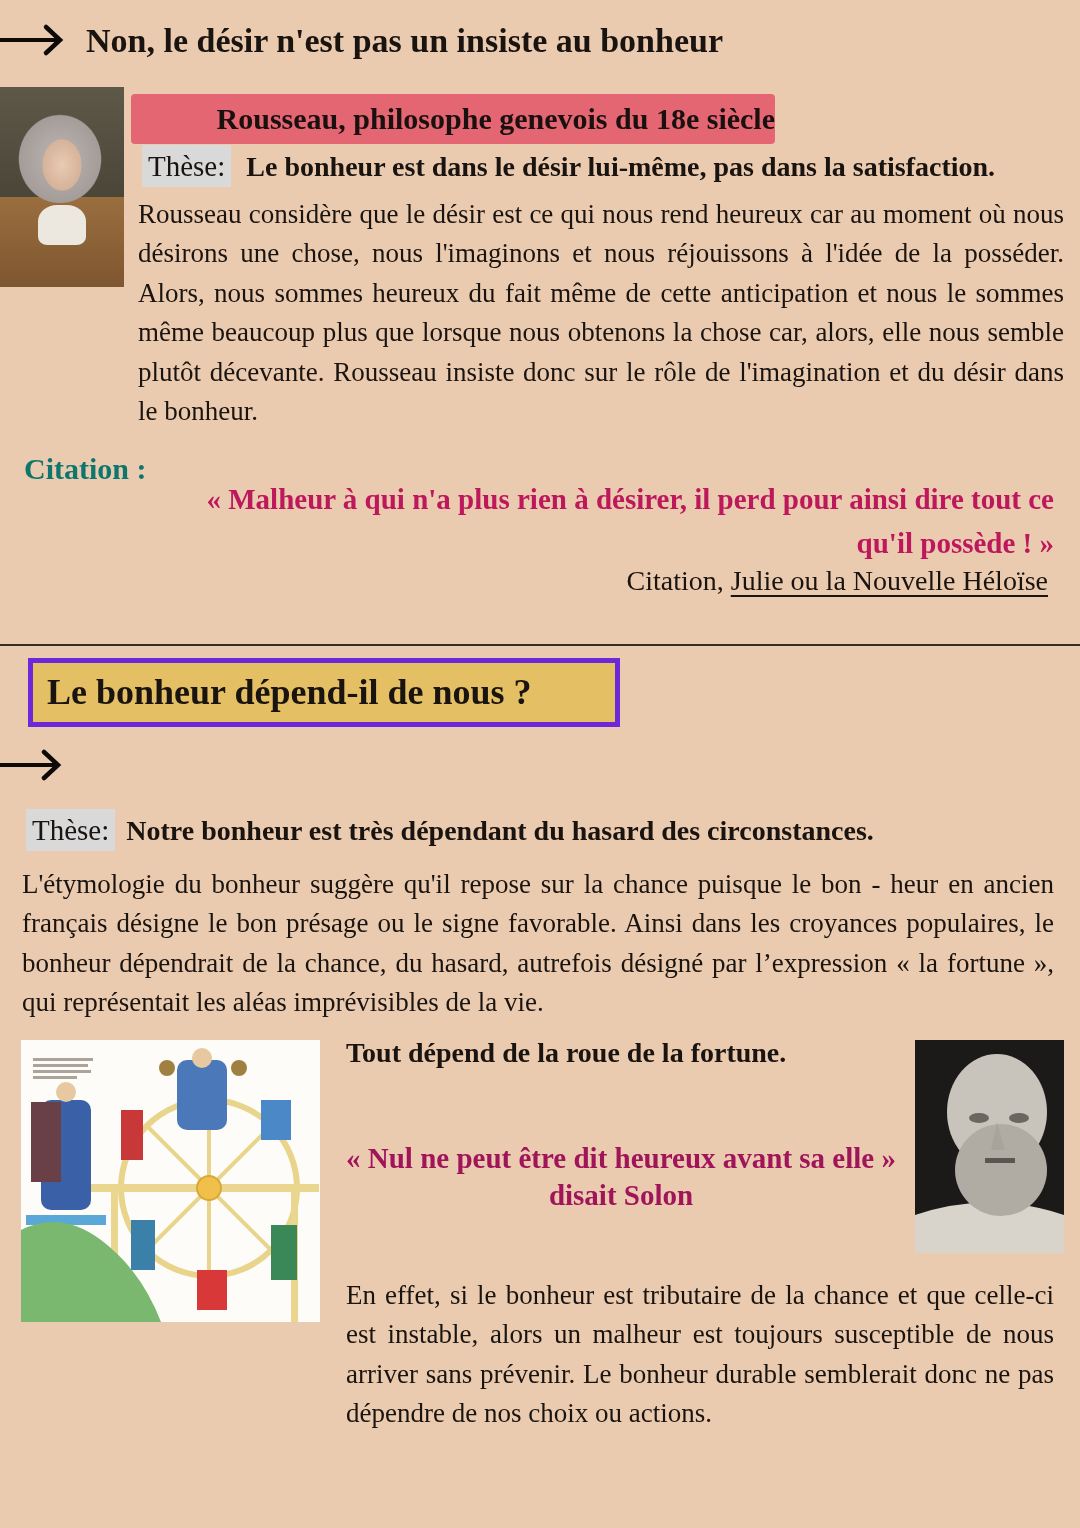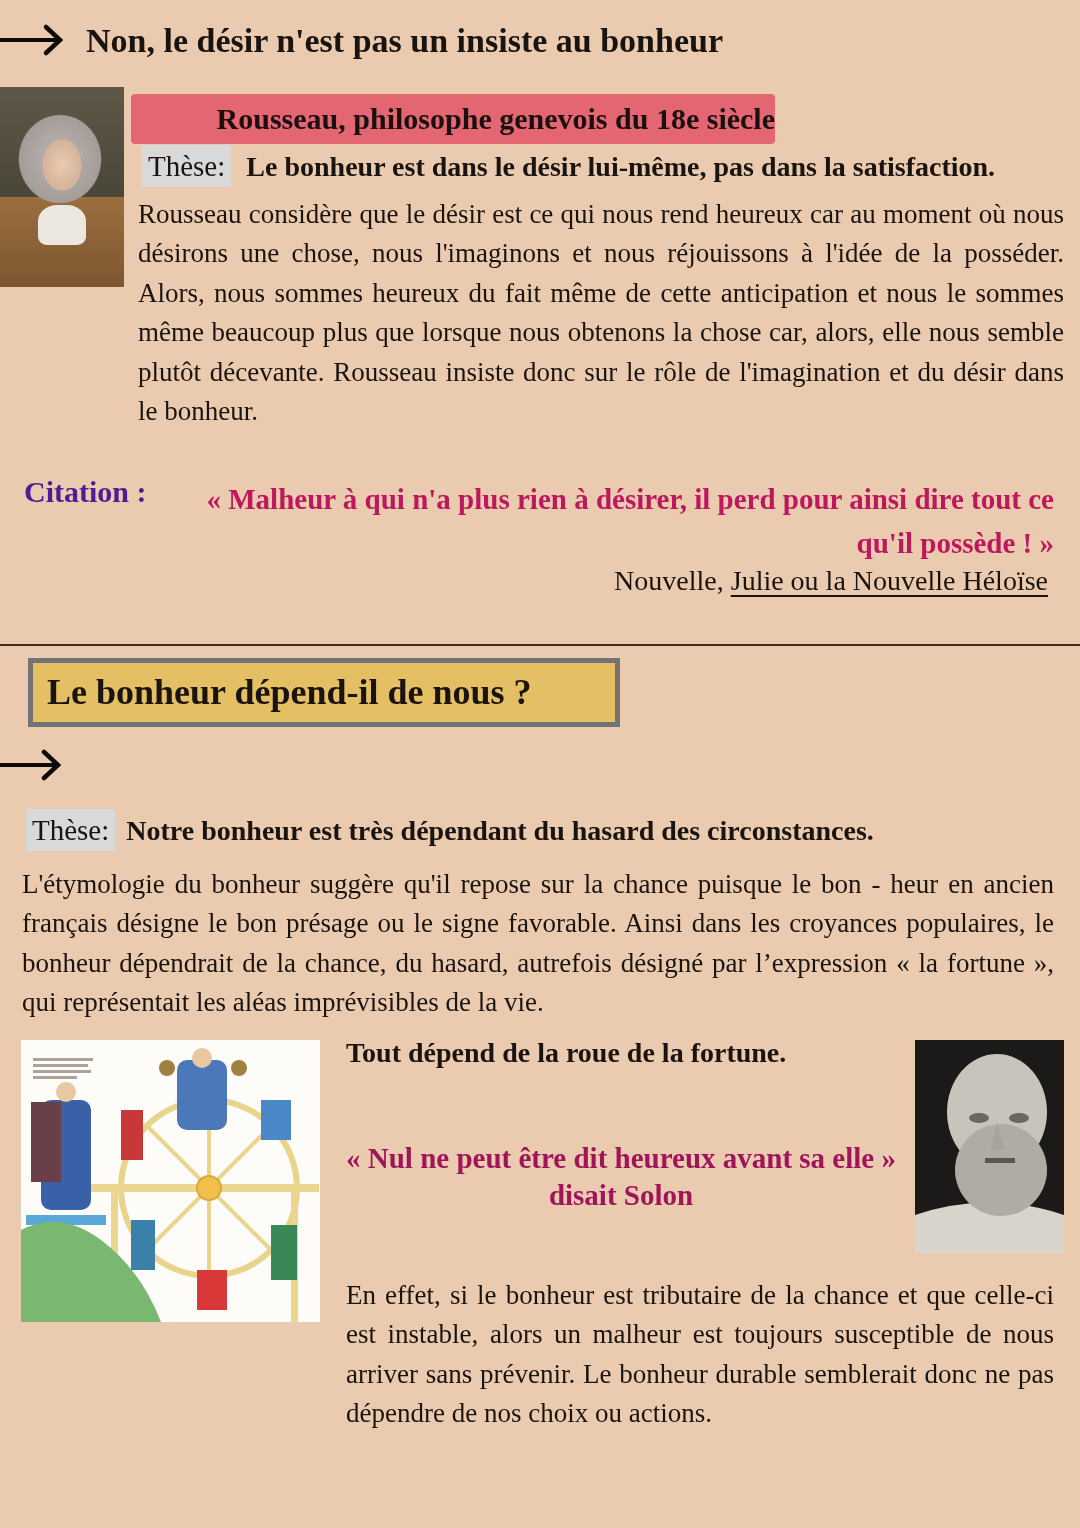--- a/index.html
+++ b/index.html
@@ -37,36 +37,36 @@
   .these-label {
     background: #d9d9da; padding: 0 6px; font-size: 29px;
     font-weight: normal; display: inline-block; line-height: 42px;
   }
   .these-row { font-size: 28px; font-weight: bold; white-space: nowrap; }
   .para {
     font-size: 27px; line-height: 39.4px; text-align: justify;
     text-align-last: left;
   }
   .citation-label {
-    left: 24px; top: 475px; font-size: 30px; font-weight: bold; color: #4c1d95;
+    left: 24px; top: 452px; font-size: 30px; font-weight: bold; color: #0f766e;
   }
   .citation-text {
     left: 184px; top: 477px; width: 870px;
     font-size: 29px; font-weight: bold; color: #be185d; line-height: 44px; text-align: right;
   }
   .source {
     right: 32px; top: 565px; font-size: 28px; white-space: nowrap;
   }
   .source u { text-decoration: underline; text-underline-offset: 5px; margin-top: 7px; }
   .divider {
     left: 0; top: 644px; width: 1080px; height: 2px; background: #3a2c22;
   }
   .question-box {
     left: 28px; top: 658px; width: 592px; height: 69px;
-    box-sizing: border-box; border: 5px solid #737373; background: #e4bf63;
+    box-sizing: border-box; border: 5px solid #6d28d9; background: #e4bf63;
     font-size: 36px; font-weight: bold; line-height: 58px; padding-left: 14px; font-family: Liberation Serif, serif;
   }
   .fortune-img {
     left: 21px; top: 1040px; width: 299px; height: 282px; background: #fdfcf8;
     overflow: hidden;
   }
   .solon-img {
     left: 915px; top: 1040px; width: 149px; height: 213px; background: #1b1a18;
     overflow: hidden;
   }
@@ -97,21 +97,21 @@
 <div class="abs these-row" style="left:134px; top:145px;padding-left:8px;">
   <span class="these-label">Thèse:</span>
   <span style="margin-left:8px;">Le bonheur est dans le désir lui-même, pas dans la satisfaction.</span>
 </div>
 
 <div class="abs para" style="left:138px; top:195px; width:926px;">Rousseau considère que le désir est ce qui nous rend heureux car au moment où nous désirons une chose, nous l'imaginons et nous réjouissons à l'idée de la posséder. Alors, nous sommes heureux du fait même de cette anticipation et nous le sommes même beaucoup plus que lorsque nous obtenons la chose car, alors, elle nous semble plutôt décevante. Rousseau insiste donc sur le rôle de l'imagination et du désir dans le bonheur.</div>
 
 <div class="abs citation-label">Citation :</div>
 <div class="abs citation-text">« Malheur à qui n'a plus rien à désirer, il perd pour ainsi dire tout ce qu'il possède ! »</div>
 <div class="abs source">
-  <span>Nouvelle, </span><u>Julie ou la Nouvelle Héloïse</u>
+  <span>Citation, </span><u>Julie ou la Nouvelle Héloïse</u>
 </div>
 
 <div class="abs divider"></div>
 
 <div class="abs question-box">Le bonheur dépend-il de nous ?</div>
 
 <div class="abs h-arrow-line" style="left:0; top:748px; font-size:33px;">
   <svg class="arrow" width="64" height="34" viewBox="0 0 64 34" style="vertical-align:-5px; margin-right:12px;">
     <line x1="0" y1="17" x2="56" y2="17" stroke="#0d0a08" stroke-width="4"></line>
     <polyline points="44,4 58,17 44,30" fill="none" stroke="#0d0a08" stroke-width="4.5" stroke-linecap="round"></polyline>

